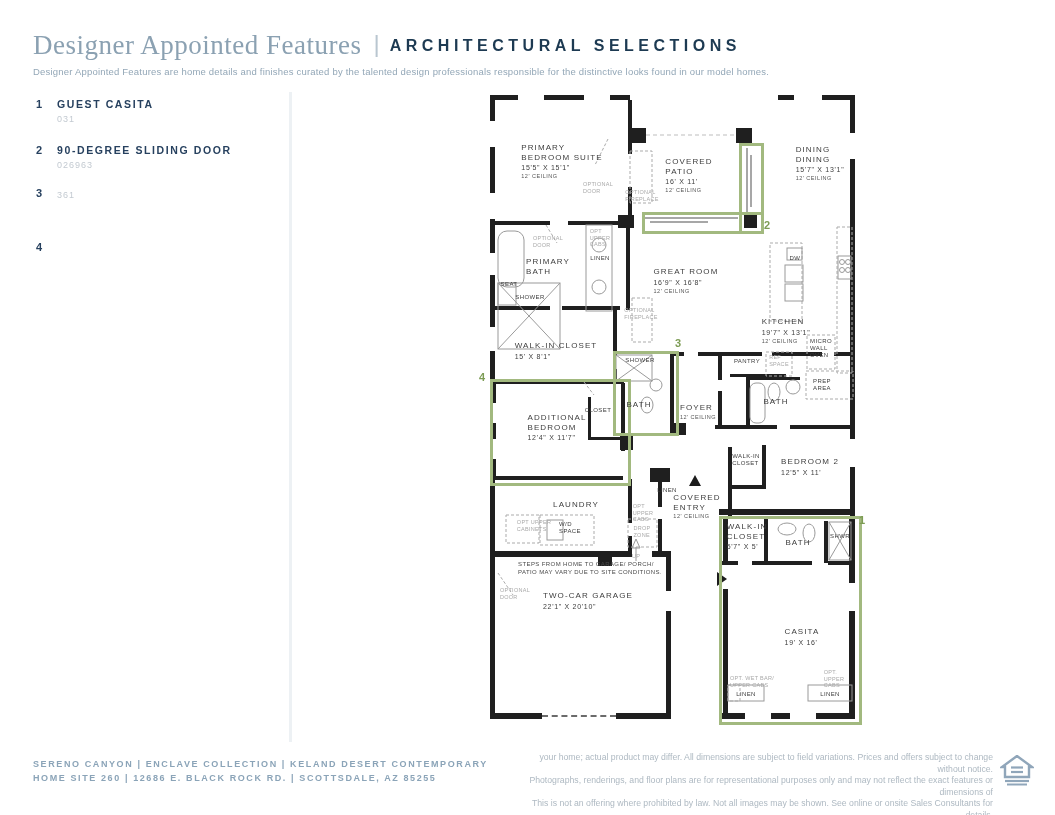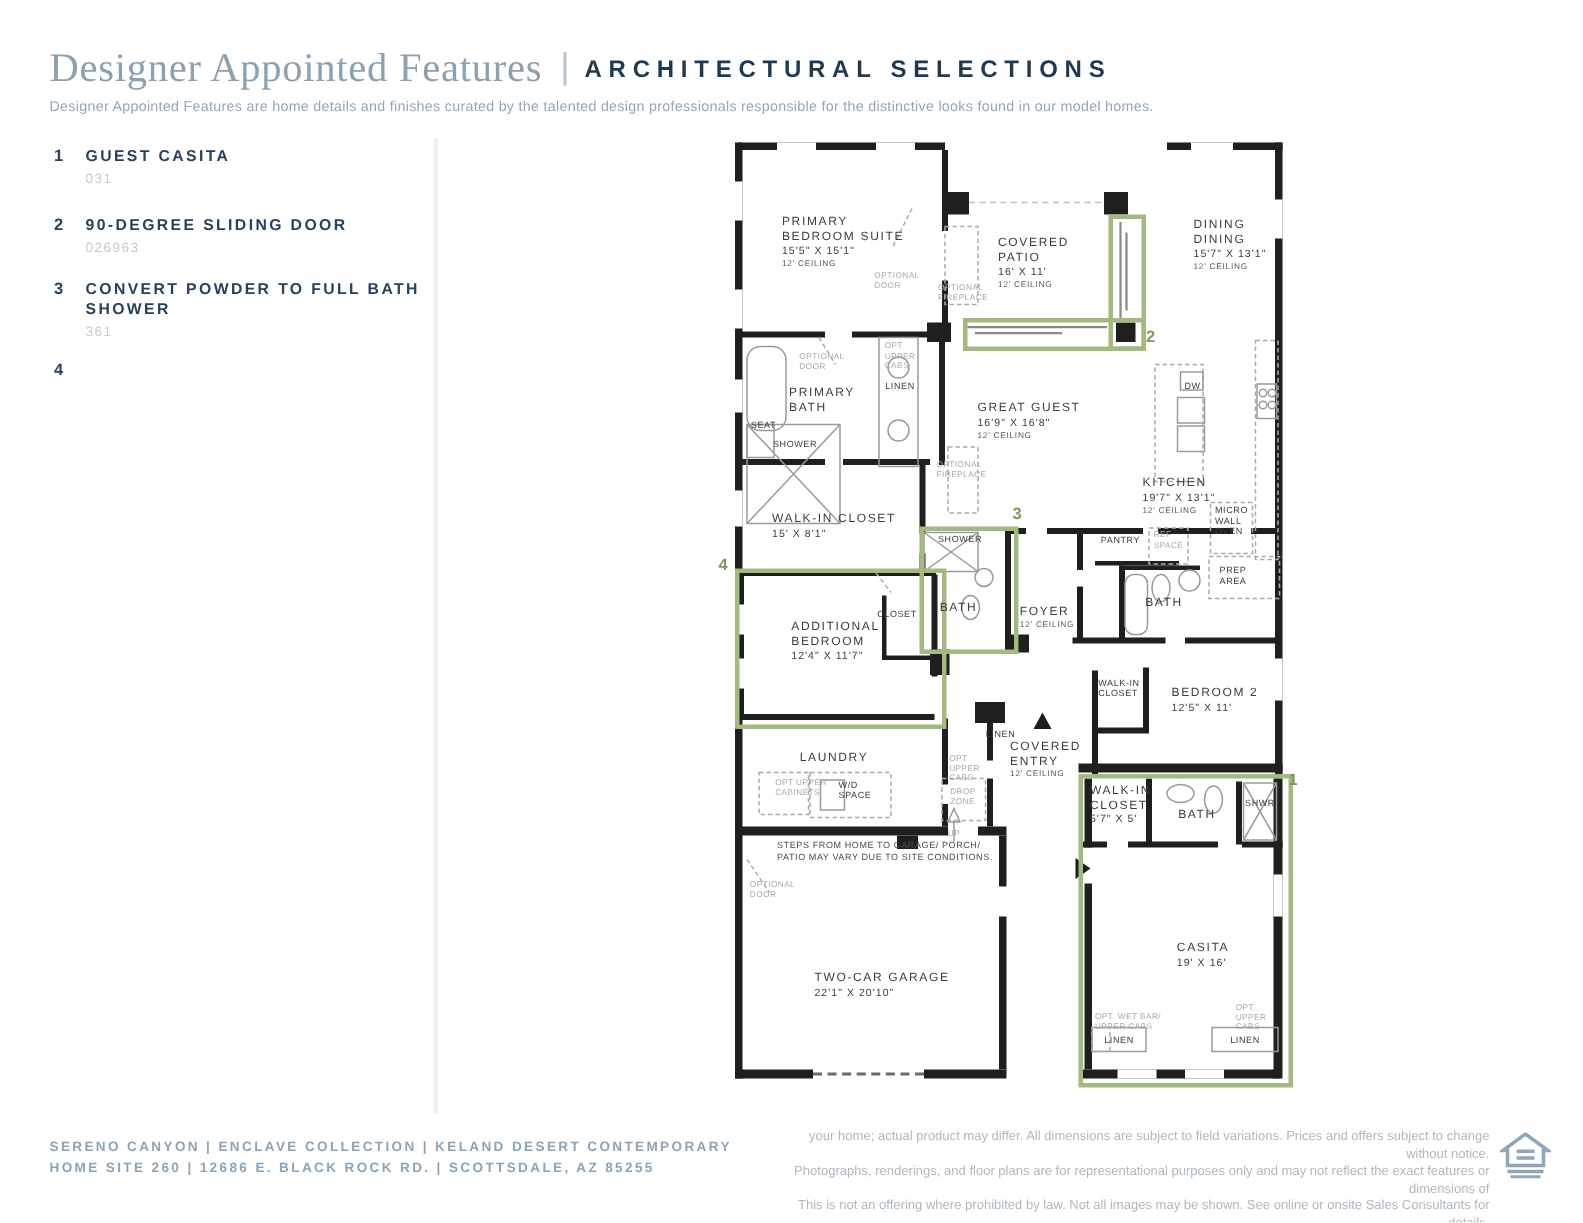--- a/index.html
+++ b/index.html
@@ -69,21 +69,20 @@
     <div class="feat" style="top: 46px;">
       <div class="feat-num">2</div>
       <div class="feat-body">
         <div class="feat-title">90-DEGREE SLIDING DOOR</div>
         <div class="feat-code">026963</div>
       </div>
     </div>
     <div class="feat" style="top: 89px;">
       <div class="feat-num">3</div>
       <div class="feat-body">
-        <div class="feat-title">CONVERT POWDER TO FULL BATH SHOWER</div>
         <div class="feat-code">361</div>
       </div>
     </div>
     <div class="feat" style="top: 143px;">
       <div class="feat-num">4</div>
     </div>
   </div>
 <div class="vdivider"></div>
 
 <div id="plan">
@@ -268,21 +267,21 @@
         <div class="l-n">DINING</div>
         <div class="l-n">DINING</div>
         <div class="l-d">15'7" X 13'1"</div>
         <div class="l-c">12' CEILING</div>
       </div>
       <div class="fp-label" style="left: 58px; top: 162px;">
         <div class="l-n">PRIMARY</div>
         <div class="l-n">BATH</div>
       </div>
       <div class="fp-label" style="left: 196px; top: 172px;">
-        <div class="l-n">GREAT GUEST</div>
+        <div class="l-n">GREAT ROOM</div>
         <div class="l-d">16'9" X 16'8"</div>
         <div class="l-c">12' CEILING</div>
       </div>
       <div class="fp-label" style="left: 296px; top: 222px;">
         <div class="l-n">KITCHEN</div>
         <div class="l-d">19'7" X 13'1"</div>
         <div class="l-c">12' CEILING</div>
       </div>
       <div class="fp-label" style="left: 66px; top: 246px;">
         <div class="l-n">WALK-IN CLOSET</div>
@@ -304,37 +303,37 @@
         <div class="l-d">12'4" X 11'7"</div>
       </div>
       <div class="fp-label" style="left: 320px; top: 362px;">
         <div class="l-n">BEDROOM 2</div>
         <div class="l-d">12'5" X 11'</div>
       </div>
       <div class="fp-label" style="left: 256px; top: 358px;">
         <div class="l-s">WALK-IN</div>
         <div class="l-s">CLOSET</div>
       </div>
-      <div class="fp-label" style="left: 60px; top: 405px; padding-left: 12px;">
+      <div class="fp-label" style="left: 80px; top: 405px; padding-left: 12px;">
         <div class="l-n">LAUNDRY</div>
       </div>
       <div class="fp-label" style="left: 207px; top: 398px;">
         <div class="l-n">COVERED</div>
         <div class="l-n">ENTRY</div>
         <div class="l-c">12' CEILING</div>
       </div>
       <div class="fp-label" style="left: 257px; top: 427px;">
         <div class="l-n">WALK-IN</div>
         <div class="l-n">CLOSET</div>
         <div class="l-d">5'7" X 5'</div>
       </div>
       <div class="fp-label" style="left: 308px; top: 443px;">
         <div class="l-n">BATH</div>
       </div>
-      <div class="fp-label" style="left: 98px; top: 552px;">
+      <div class="fp-label" style="left: 98px; top: 496px;">
         <div class="l-n">TWO-CAR GARAGE</div>
         <div class="l-d">22'1" X 20'10"</div>
       </div>
       <div class="fp-label" style="left: 312px; top: 532px;">
         <div class="l-n">CASITA</div>
         <div class="l-d">19' X 16'</div>
       </div>
       <div class="fp-label" style="left: 110px; top: 160px;">
         <div class="l-s">LINEN</div>
       </div>

